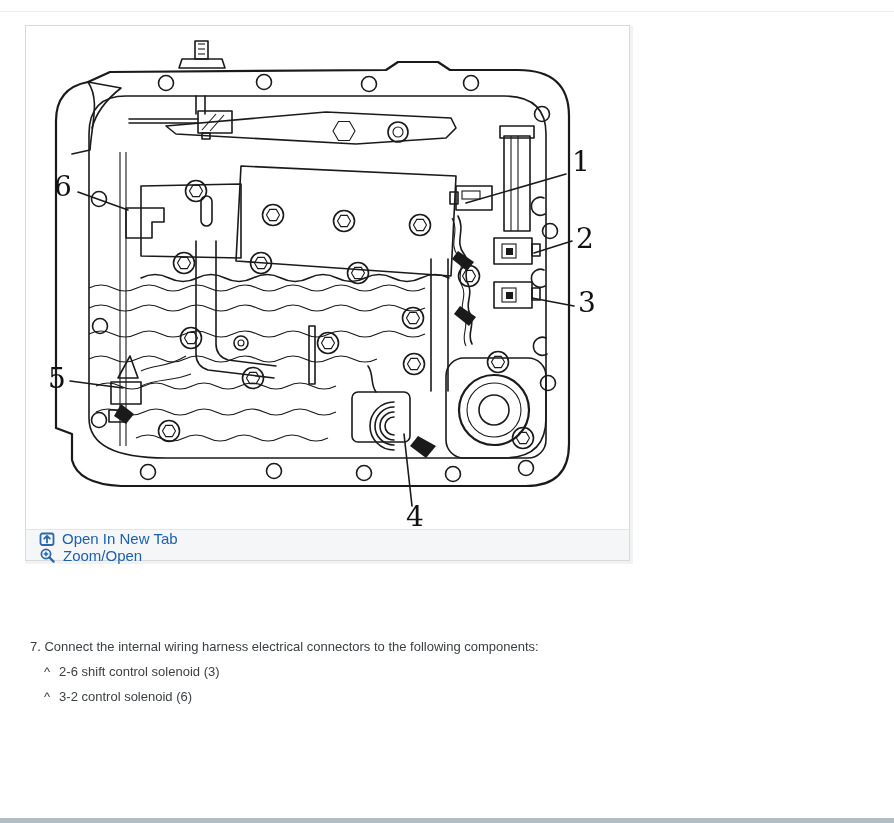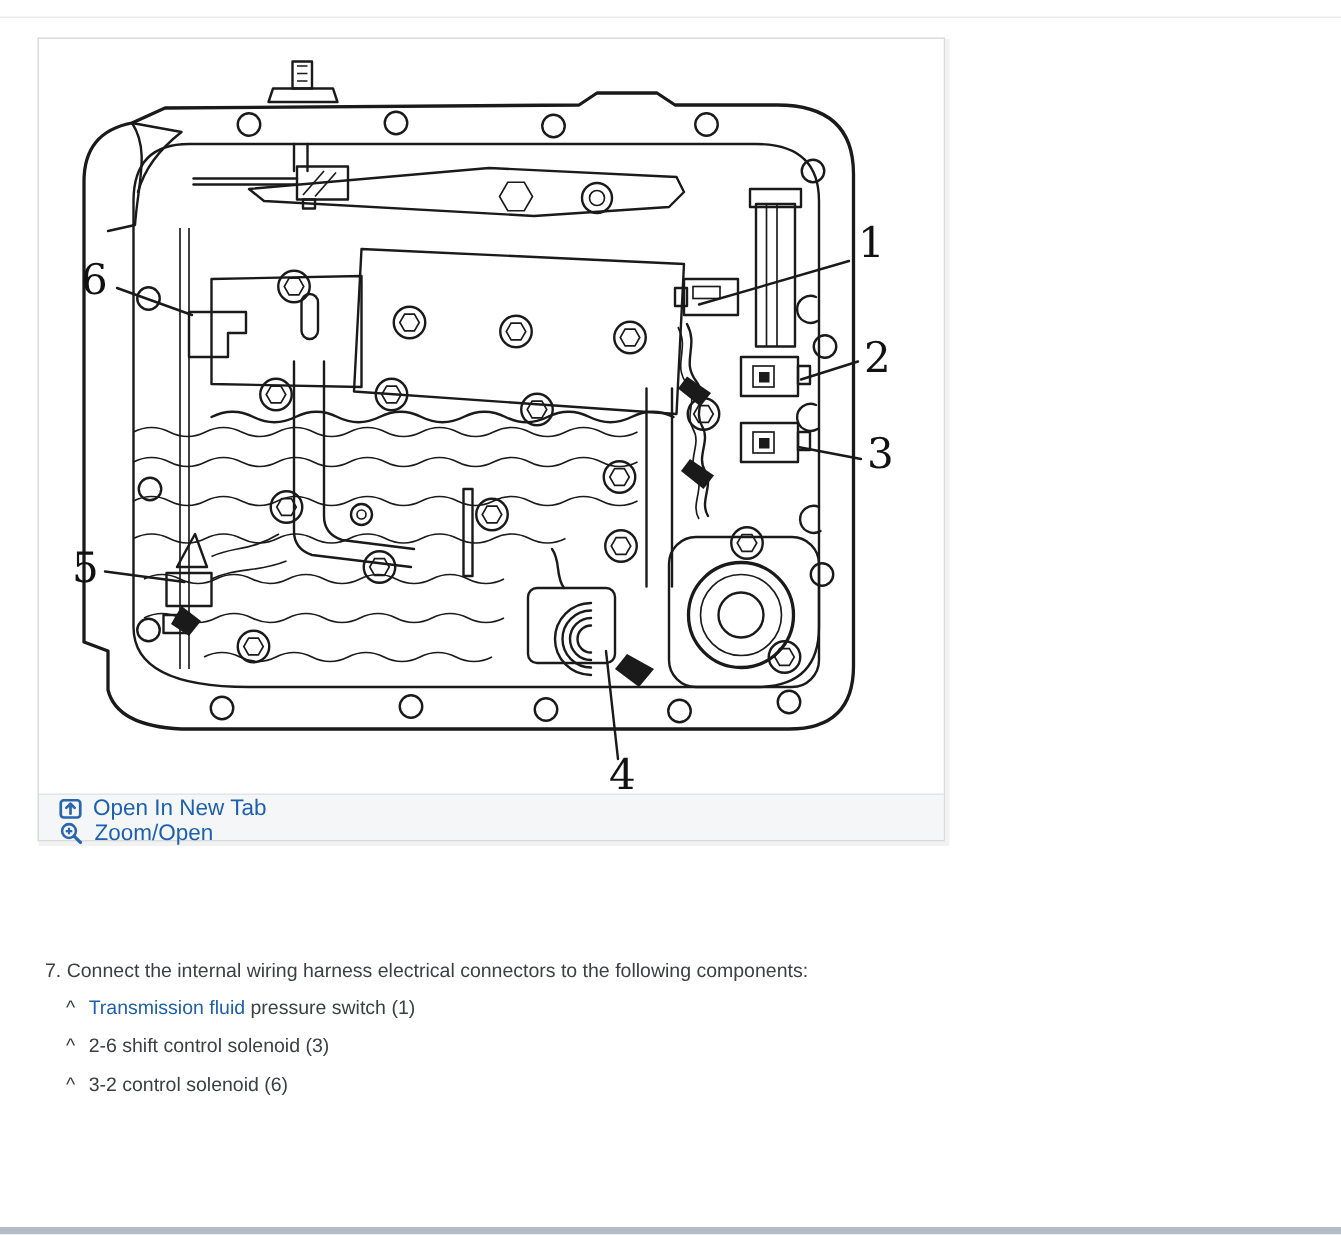--- a/index.html
+++ b/index.html
@@ -229,23 +229,20 @@
       </svg>
       <span>Zoom/Open</span>
     </a>
   </div>
 </div>
 
 <div class="steps">
   <div class="step-line">7. Connect the internal wiring harness electrical connectors to the following components:</div>
 
   <div class="step-item">
-    <span class="caret">^</span><span class="inline-link">Transmission fluid</span><span> pressure switch (1)</span>
-  </div>
-  <div class="step-item">
     <span class="caret">^</span><span>2-6 shift control solenoid (3)</span>
   </div>
   <div class="step-item">
     <span class="caret">^</span><span>3-2 control solenoid (6)</span>
   </div>
 
 </div>
 
 <div class="bottom-bar"></div>
 

